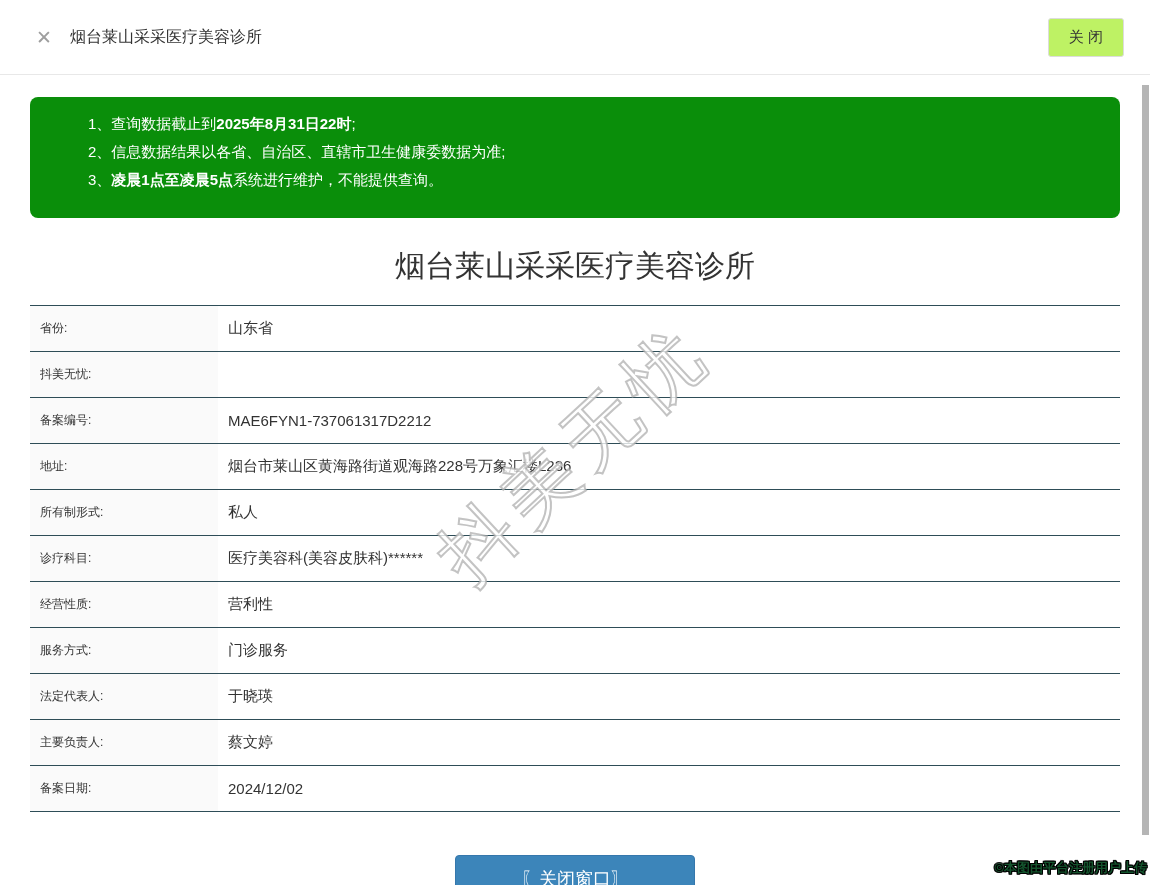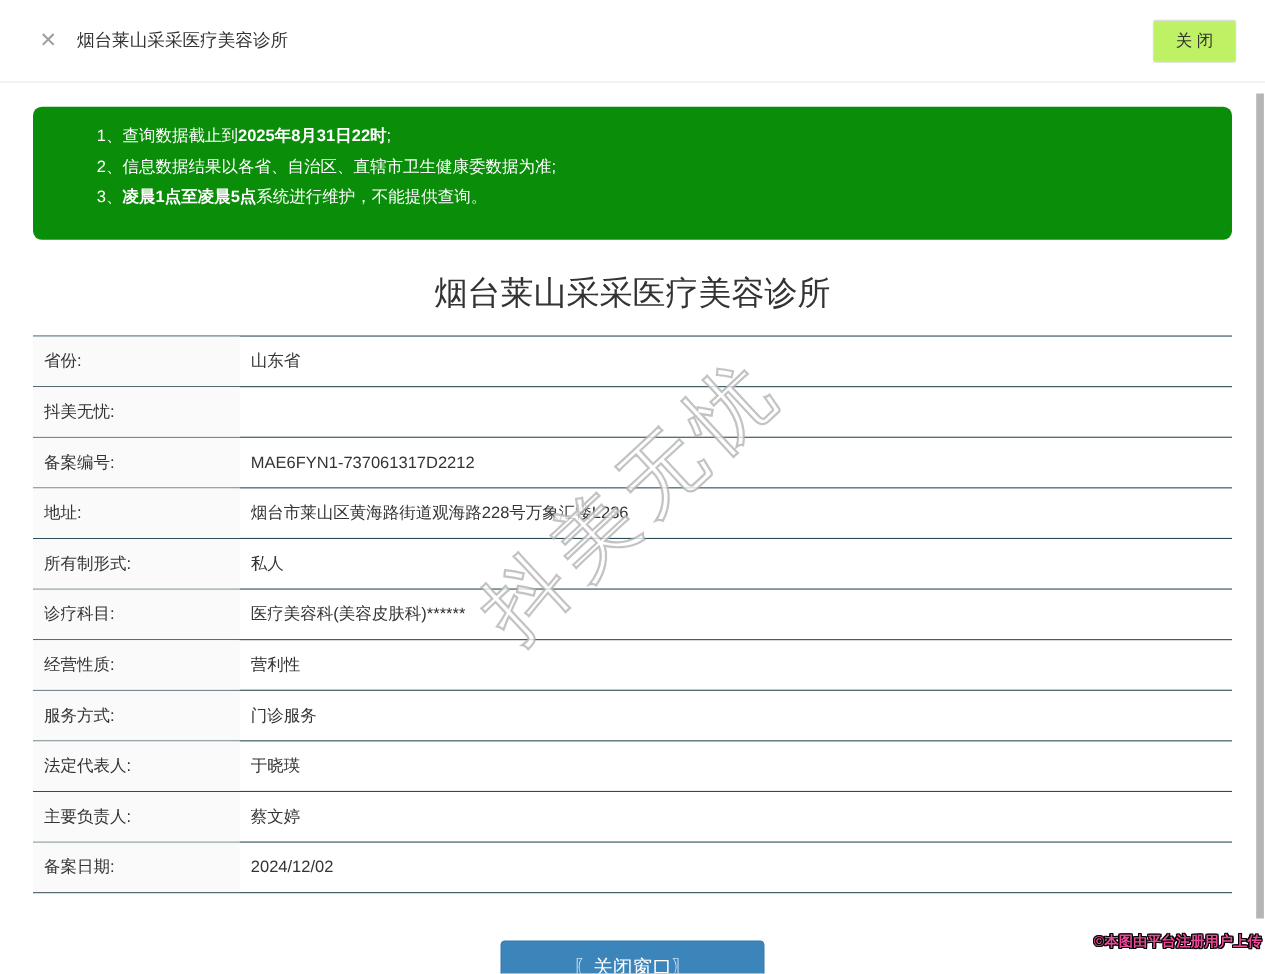--- a/index.html
+++ b/index.html
@@ -34,21 +34,21 @@
 
   .detail-title{
     text-align:center; font-size:30px; font-weight:500; color:#333;
     margin:28px 0 18px;
   }
 
   .info-table{ border-top:1px solid #2e4d57; }
   .row{ display:flex; align-items:stretch; height:46px; border-bottom:1px solid #2e4d57; }
   .cell-label{
     width:188px; background:#fafafa; display:flex; align-items:center;
-    padding-left:10px; font-size:15px; color:#333; flex-shrink:0;
+    padding-left:10px; font-size:12px; color:#333; flex-shrink:0;
   }
   .cell-value{
     display:flex; align-items:center; padding-left:10px;
     font-size:15px; color:#333;
   }
 
   .footer-btn-wrap{ display:flex; justify-content:center; margin-top:43px; }
   .close-window-btn{
     background:#3c85ba; border:1px solid #3577ac; border-radius:4px;
     color:#ffffff; font-size:18px; width:240px; height:48px; cursor:pointer;
@@ -59,22 +59,22 @@
   .wm-diag{
     position:absolute; left:315px; top:300px; width:520px; height:310px;
     display:flex; align-items:center; justify-content:center;
     transform:rotate(-43deg);
     font-size:74px; letter-spacing:10px; white-space:nowrap;
     color:rgba(255,255,255,0.78);
     -webkit-text-stroke:2px rgba(172,172,172,0.72);
     pointer-events:none; z-index:5;
   }
   .wm-corner{
-    position:absolute; right:3px; bottom:20px; z-index:6;
-    font-size:13px; font-weight:bold; color:#ec4899; pointer-events:none;
+    position:absolute; right:3px; bottom:8px; z-index:6;
+    font-size:13px; font-weight:bold; color:#14532d; pointer-events:none;
     text-shadow:-1px -1px 0 #000, 1px -1px 0 #000, -1px 1px 0 #000, 1px 1px 0 #000, 0 1px 0 #000, 0 -1px 0 #000, 1px 0 0 #000, -1px 0 0 #000;
   }
 
   
   .scrollbar{ position:absolute; top:78px; right:0; width:9px; height:807px; z-index:10; }
   .scrollbar .thumb{
     position:absolute; top:7px; right:1px; width:7px; height:750px;
     background:#b5b5b5;
   }
 </style>

